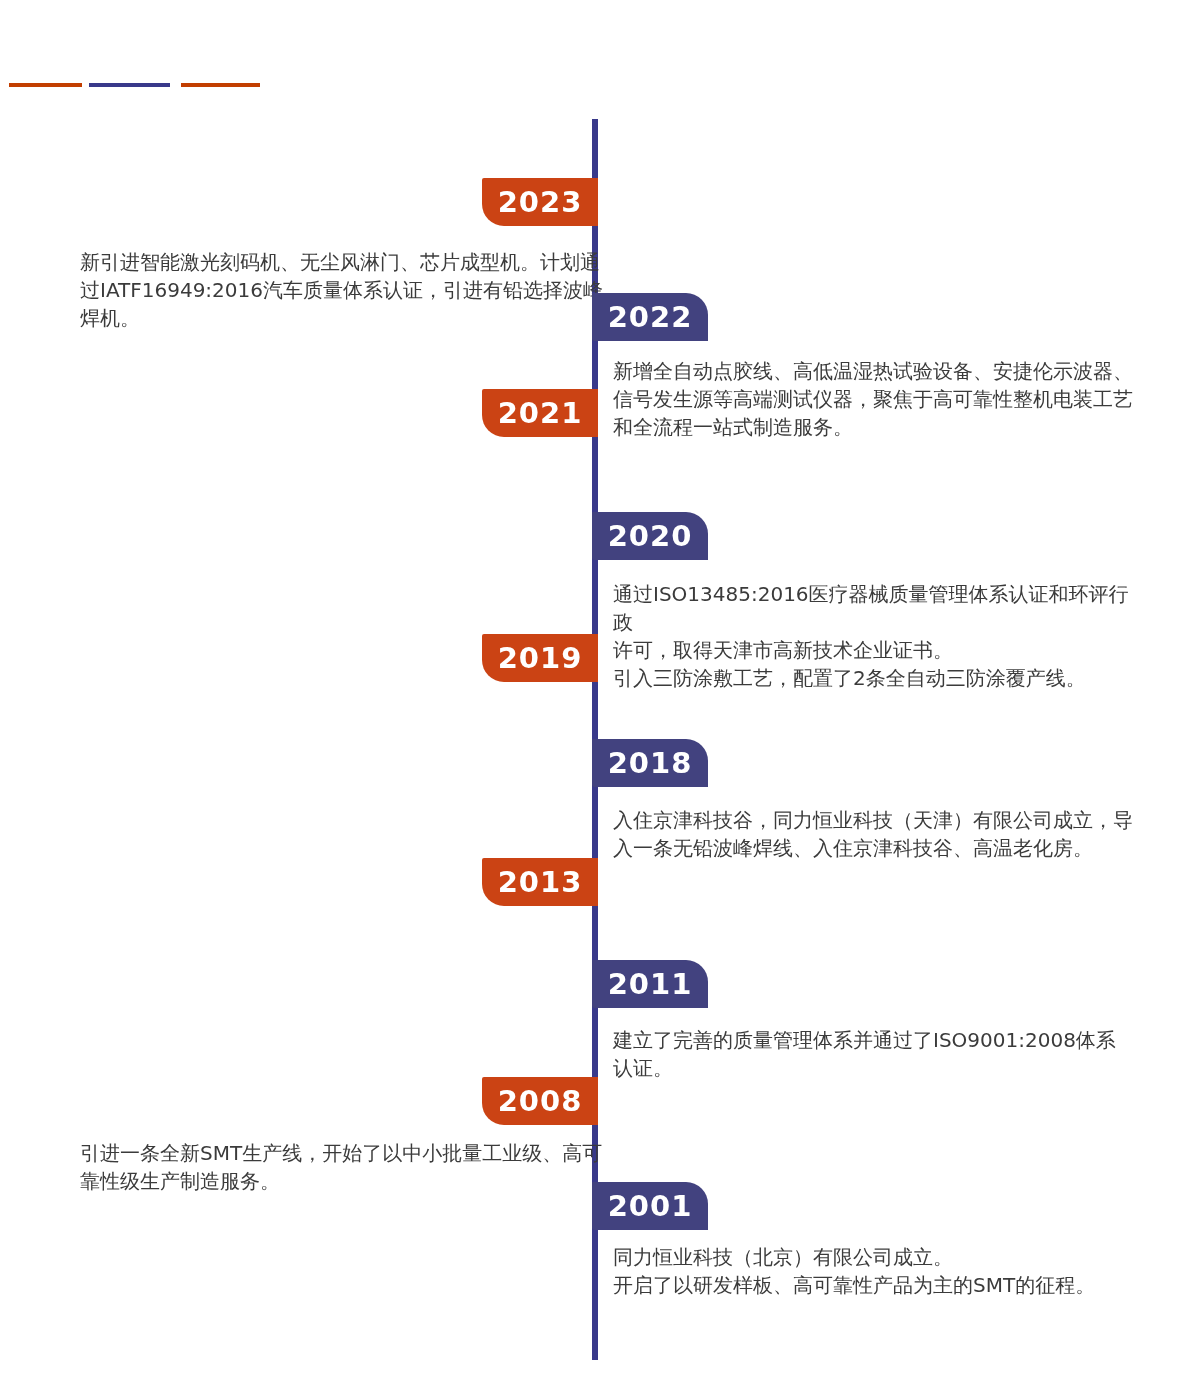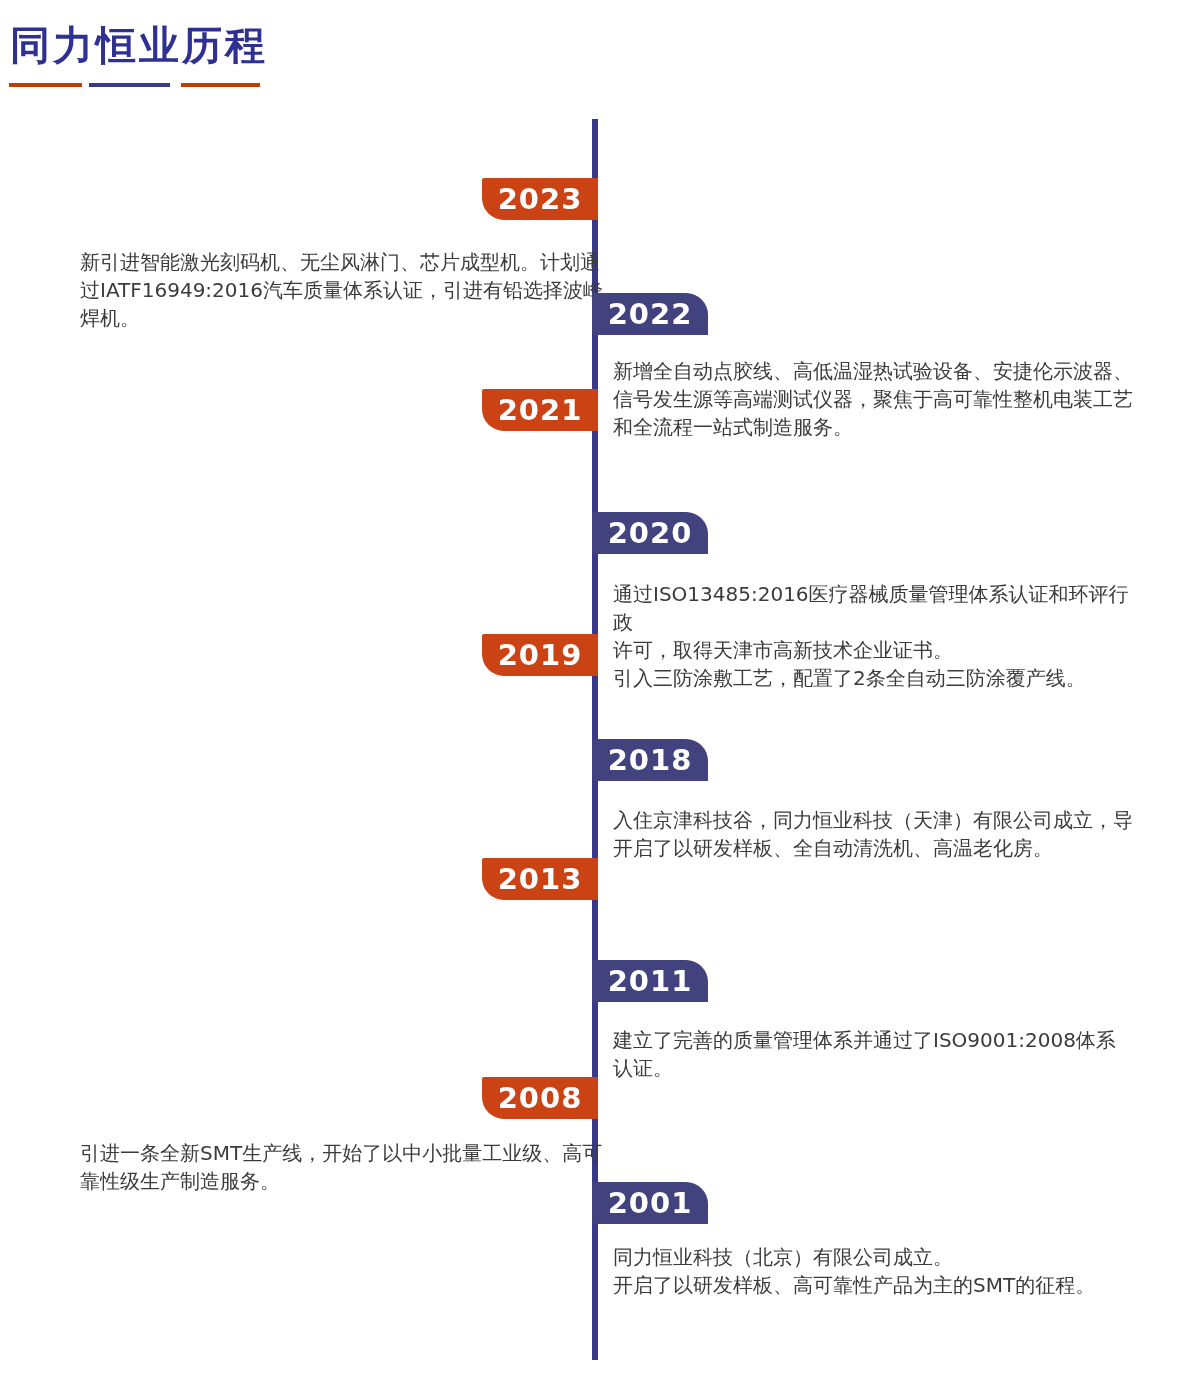--- a/index.html
+++ b/index.html
@@ -18,21 +18,21 @@
   .underline-seg{position:absolute;top:83px;height:4px;}
   .underline-seg.s1{left:9px;width:73px;background:var(--underline_orange);}
   .underline-seg.s2{left:89px;width:81px;background:var(--line_navy);}
   .underline-seg.s3{left:181px;width:79px;background:var(--underline_orange);}
 
   .timeline-line{
     position:absolute;left:592px;top:119px;width:6px;height:1241px;
     background:var(--line_navy);z-index:1;
   }
   .year-badge{
-    position:absolute;width:116px;height:42px;z-index:2;
+    position:absolute;width:116px;height:48px;z-index:2;
     color:var(--badge_text);font-weight:bold;font-size:29px;
     display:flex;align-items:center;justify-content:center;
     letter-spacing:1px;
   }
   .year-badge.side-left{
     left:482px;background:var(--orange);
     border-radius:2px 0 0 22px;
   }
   .year-badge.side-right{
     left:592px;background:var(--purple);
@@ -44,21 +44,20 @@
     white-space:pre-line;
   }
   .entry-text.side-left{left:80px;width:535px;}
   .entry-text.side-right{left:613px;width:525px;}
 </style>
 </head>
 <body>
 
 <div class="page">
 
-  <h1 class="page-title">同力恒业历程</h1>
   <span class="underline-seg s1"></span>
   <span class="underline-seg s2"></span>
   <span class="underline-seg s3"></span>
 
   <div class="timeline-line"></div>
 
   <div class="year-badge side-left" style="top:178px">2023</div>
   <div class="entry-text side-left" style="top:248px">新引进智能激光刻码机、无尘风淋门、芯片成型机。计划通
 过IATF16949:2016汽车质量体系认证，引进有铅选择波峰
 焊机。</div>
@@ -72,21 +71,21 @@
 
   <div class="year-badge side-right" style="top:512px">2020</div>
   <div class="entry-text side-right" style="top:580px">通过ISO13485:2016医疗器械质量管理体系认证和环评行政
 许可，取得天津市高新技术企业证书。
 引入三防涂敷工艺，配置了2条全自动三防涂覆产线。</div>
 
   <div class="year-badge side-left" style="top:634px">2019</div>
 
   <div class="year-badge side-right" style="top:739px">2018</div>
   <div class="entry-text side-right" style="top:806px">入住京津科技谷，同力恒业科技（天津）有限公司成立，导
-开启了以研发样板、全自动清洗机、高温老化房。</div>
+入一条无铅波峰焊线、入住京津科技谷、高温老化房。</div>
 
   <div class="year-badge side-left" style="top:858px">2013</div>
 
   <div class="year-badge side-right" style="top:960px">2011</div>
   <div class="entry-text side-right" style="top:1026px">建立了完善的质量管理体系并通过了ISO9001:2008体系
 认证。</div>
 
   <div class="year-badge side-left" style="top:1077px">2008</div>
   <div class="entry-text side-left" style="top:1139px">引进一条全新SMT生产线，开始了以中小批量工业级、高可
 靠性级生产制造服务。</div>

